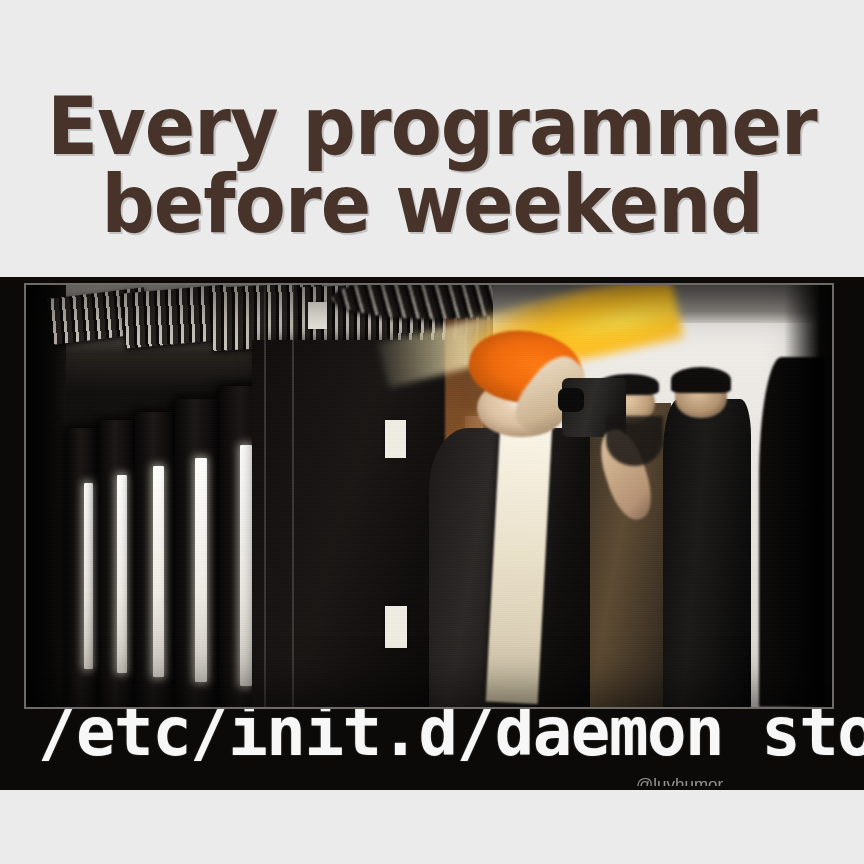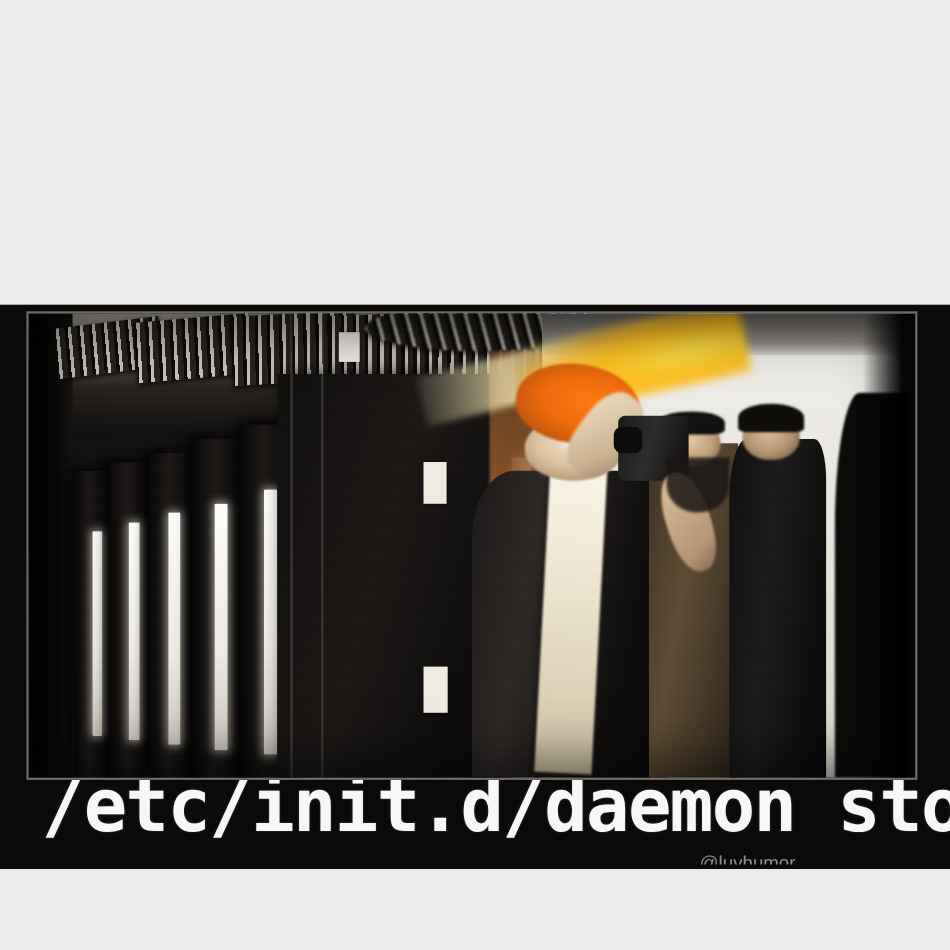--- a/index.html
+++ b/index.html
@@ -428,20 +428,24 @@
     overflow: hidden;
     height: 11px;
     text-align: right;
   }
 </style>
 </head>
 <body>
 
 <div id="meme">
 
+  <div class="top-caption">
+    <span class="cap-line l1">Every programmer</span>
+    <span class="cap-line l2">before weekend</span>
+  </div>
 
   <div class="photo-block">
 
     <div class="photo-frame">
       <div class="photo">
 
         <div class="dc-floor"></div>
         <div class="dc-ceiling"></div>
         <div class="dc-left-wall"></div>
 

